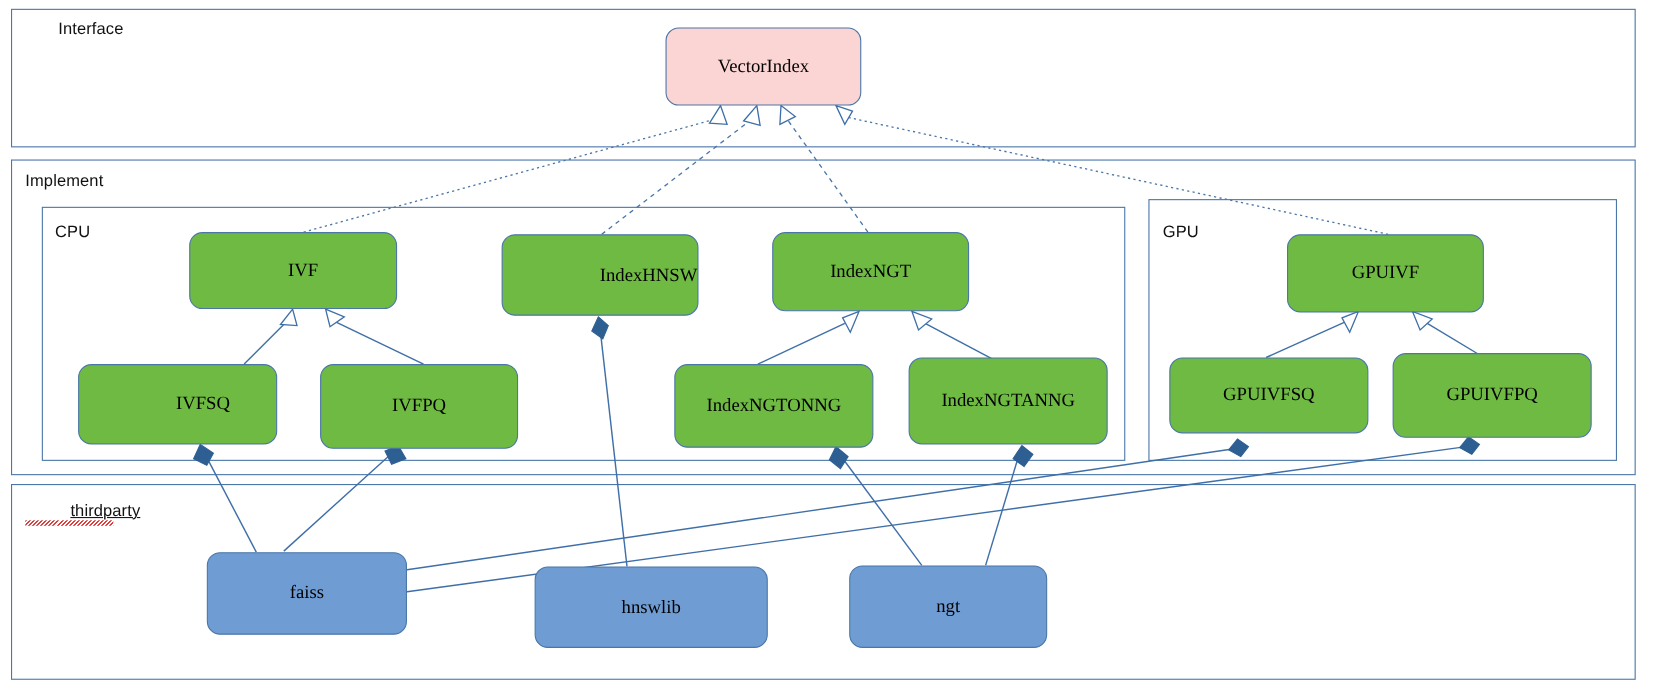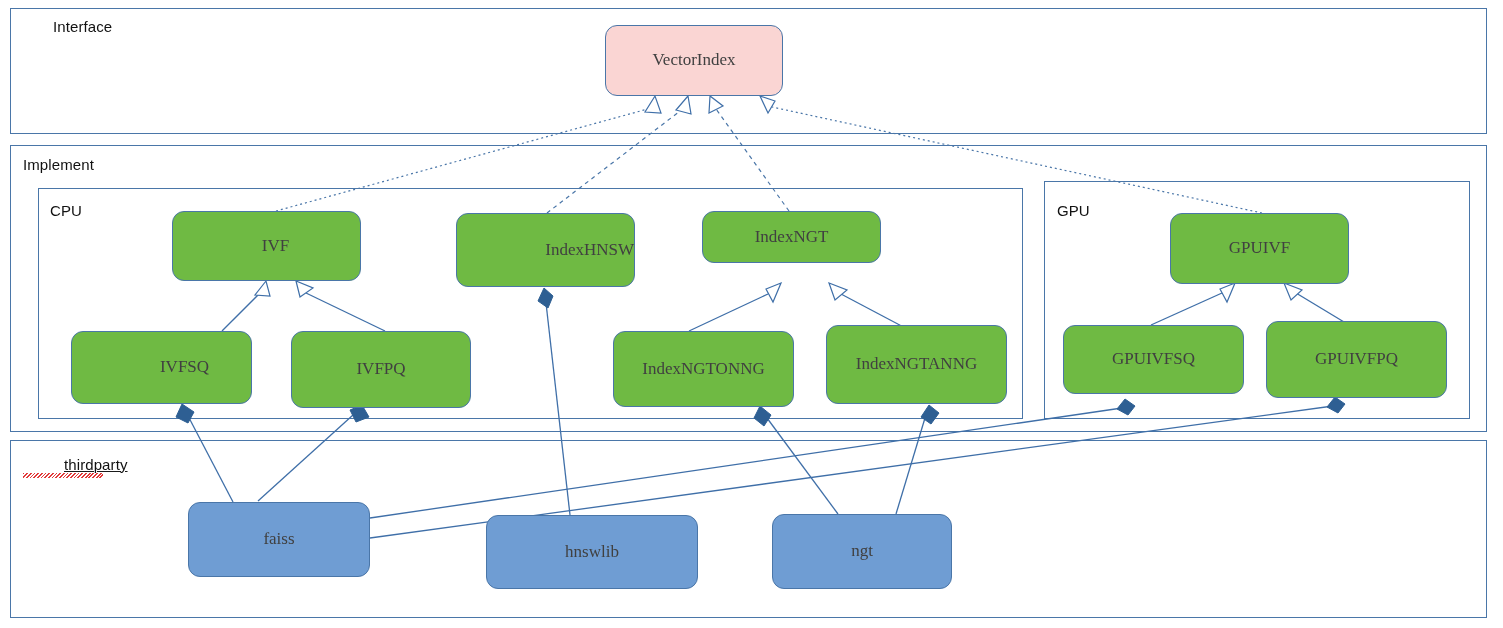--- a/index.html
+++ b/index.html
@@ -46,21 +46,21 @@
   .node {
     position: absolute;
     box-sizing: border-box;
     border: 1px solid #4a76a8;
     border-radius: 12px;
     display: flex;
     align-items: center;
     justify-content: center;
     font-family: "Liberation Serif", serif;
     font-size: 17px;
-    color: #404040;
+    color: #000000;
     text-align: center;
     line-height: 1.1;
   }
   .node.iface  { background: #fad5d3; }
   .node.impl   { background: #6fba43; }
   .node.thirdp { background: #6f9dd3; }
   svg.edges {
     position: absolute;
     left: 0; top: 0;
     width: 1503px;
@@ -209,21 +209,21 @@
   </div>
 
   <div class="node impl" style="left:172px; top:211px; width:189px; height:70px;padding-left:18px;">
     <span>IVF</span>
   </div>
 
   <div class="node impl" style="left:456px; top:213px; width:179px; height:74px;justify-content:flex-end;">
     <span>IndexHNSW</span>
   </div>
 
-  <div class="node impl" style="left:702px; top:211px; width:179px; height:52px;">
+  <div class="node impl" style="left:702px; top:211px; width:179px; height:72px;">
     <span>IndexNGT</span>
   </div>
 
   <div class="node impl" style="left:71px; top:331px; width:181px; height:73px;padding-left:46px;">
     <span>IVFSQ</span>
   </div>
 
   <div class="node impl" style="left:291px; top:331px; width:180px; height:77px;">
     <span>IVFPQ</span>
   </div>

